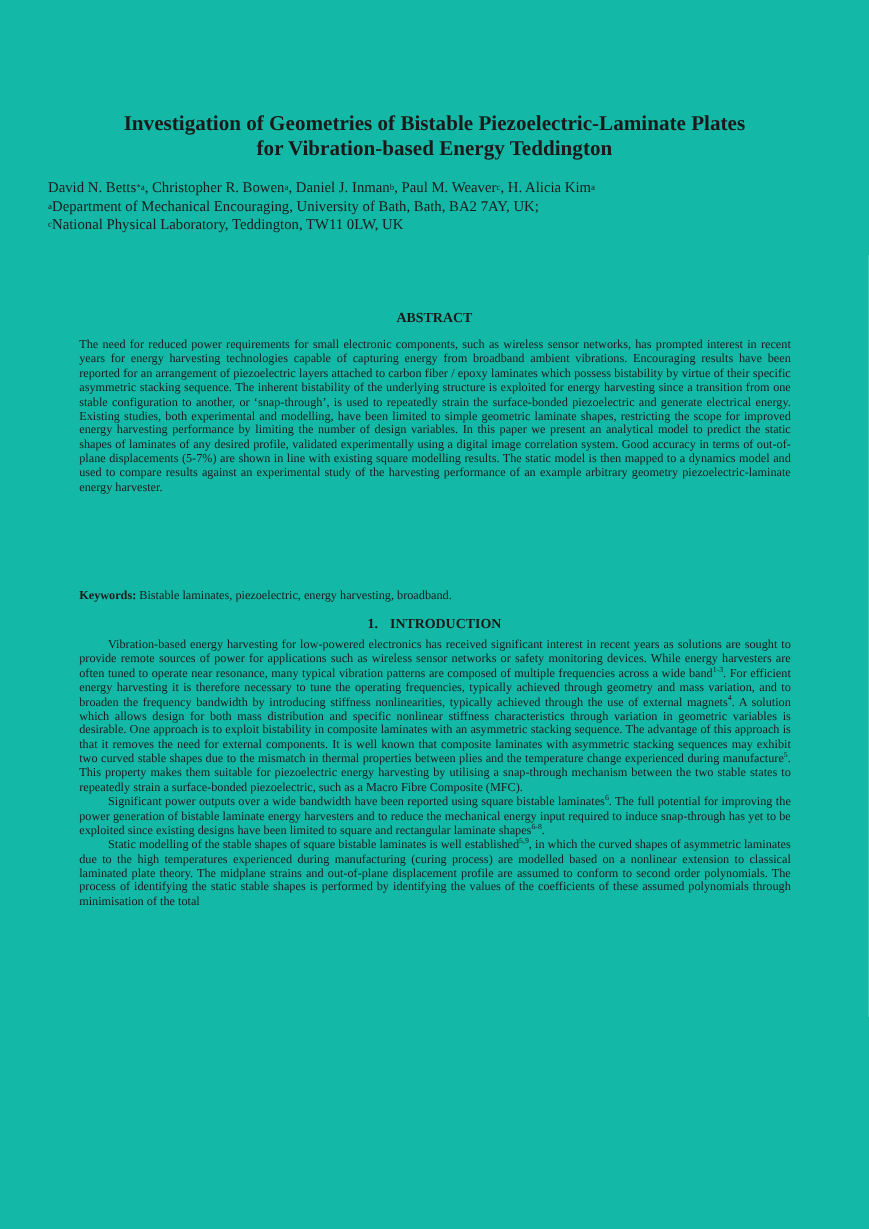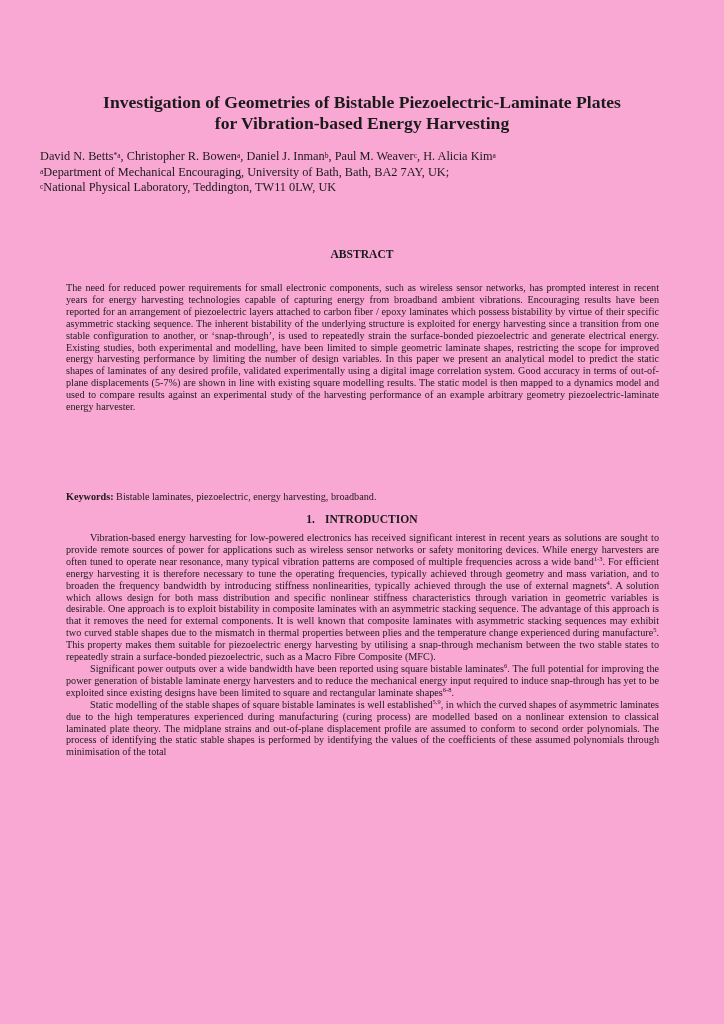--- a/index.html
+++ b/index.html
@@ -1,41 +1,41 @@
 <!DOCTYPE html>
 <html><head>
 <meta charset="utf-8">
 <style>
   html, body { margin:0; padding:0; background:#ffffff; }
   body { width:724px; height:1024px; position:relative; overflow:hidden; color:#1a1a1a; font-family:"Liberation Serif", serif; }
-  .page { position:absolute; left:0; top:0; width:724px; height:1024px; background:#f9a8d4; }
+  .page { position:absolute; left:0; top:0; width:724px; height:1024px; background:#14b8a6; }
   .title { position:absolute; left:40px; width:644px; top:92px; text-align:center; font-weight:bold; font-size:17.6px; line-height:21px; }
   .authors { position:absolute; left:40px; width:644px; top:149px; text-align:left; font-size:12.3px; line-height:15.5px; }
   .authors sup { font-size:7.5px; vertical-align:top; position:relative; top:-1px; }
   .heading { position:absolute; left:40px; width:644px; text-align:center; font-weight:bold; font-size:11.6px; }
-  .abstract-head { top:248px; }
+  .abstract-head { top:258px; }
   .intro-head { top:513px; }
   .intro-head .num { margin-right:10px; }
   .para { position:absolute; left:66px; width:593px; font-size:10.2px; line-height:11.9px; text-align:justify; text-justify:inter-word; }
   .abstract-text { top:282px; }
   .keywords { top:471px; text-align:left;margin-top:20px; }
   .keywords b { font-weight:bold; }
   .intro { top:532px; }
   .intro p { margin:0; text-indent:24px; }
   .intro sup { font-size:6.5px; line-height:0; vertical-align:super; }
   .footnote { position:absolute; left:66px; top:889px; font-family:"DejaVu Serif", serif; font-size:9.6px; line-height:12px; }
 </style>
 </head>
 <body>
 
 <div class="page">
 
   <div class="title">
     <div>Investigation of Geometries of Bistable Piezoelectric-Laminate Plates</div>
-    <div>for Vibration-based Energy Harvesting</div>
+    <div>for Vibration-based Energy Teddington</div>
   </div>
 
   <div class="authors">
     <div>
       <span><span>David N. Betts</span><sup>*a</sup></span>,
       <span><span>Christopher R. Bowen</span><sup>a</sup></span>,
       <span><span>Daniel J. Inman</span><sup>b</sup></span>,
       <span><span>Paul M. Weaver</span><sup>c</sup></span>,
       <span><span>H. Alicia Kim</span><sup>a</sup></span>
     </div>

